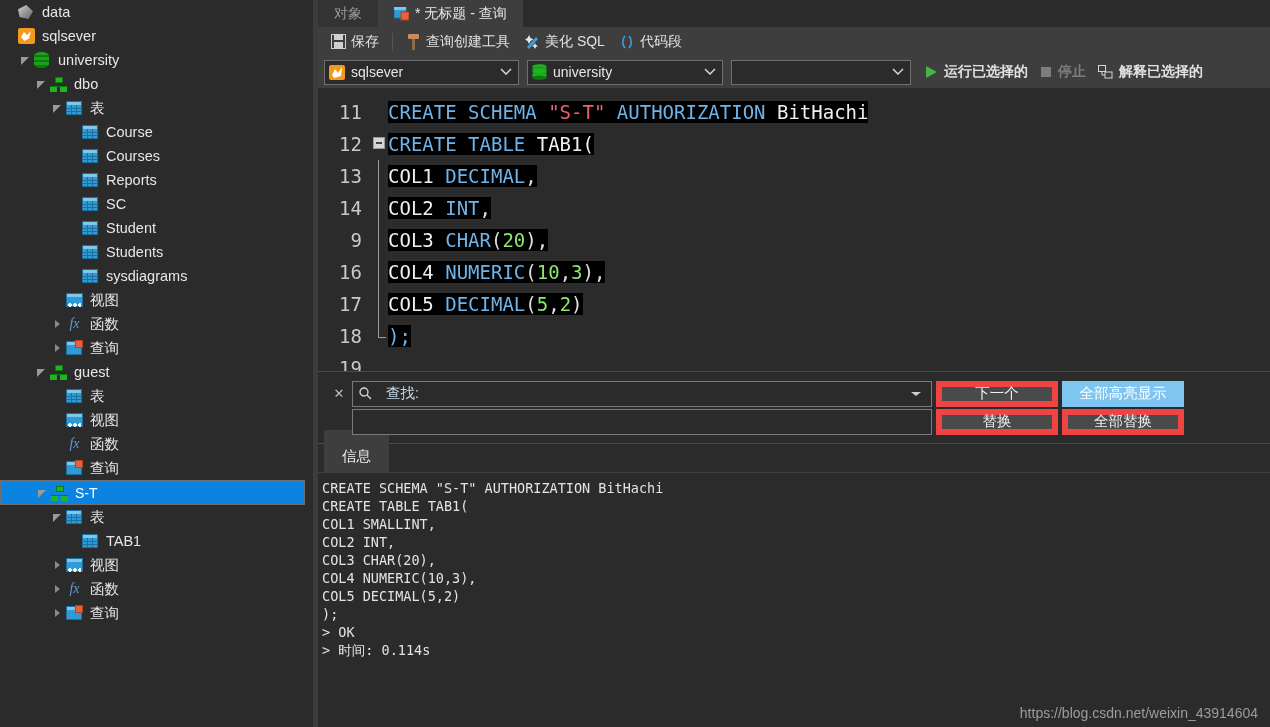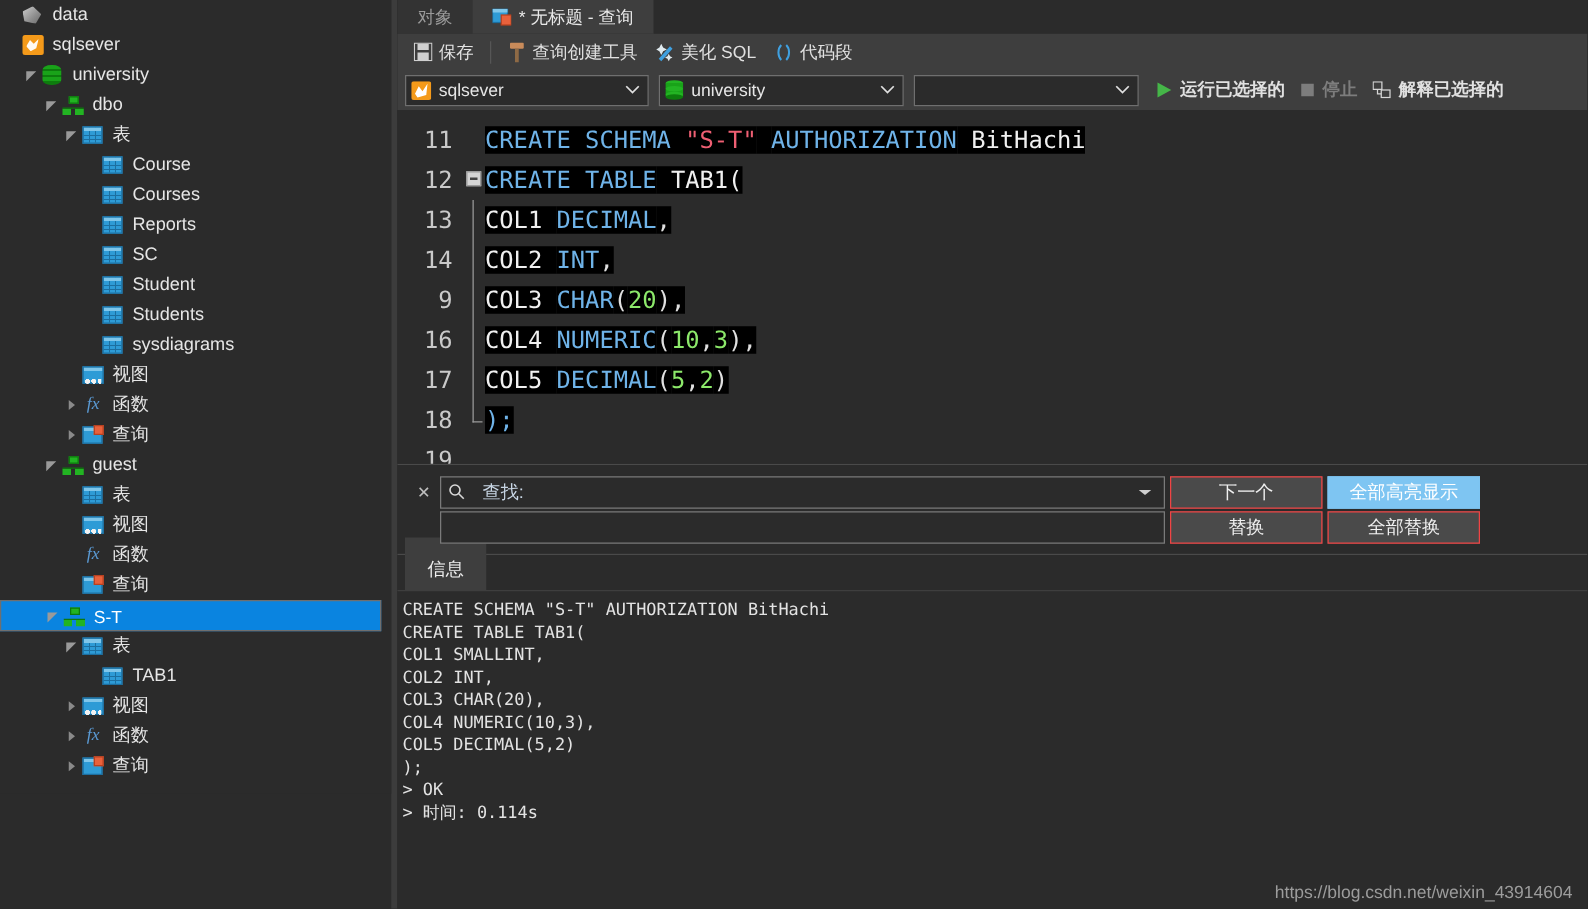--- a/index.html
+++ b/index.html
@@ -188,21 +188,21 @@
   .frow{height:28px;display:flex;align-items:center;}
   .fclose{width:26px;text-align:center;color:#bdbdbd;font-size:13px;cursor:default;}
   .finput{
     height:26px;background:#2b2b2b;border:1px solid #7a7a7a;box-sizing:border-box;
     display:flex;align-items:center;padding:0 6px;color:#c8d6e5;font-size:14.5px;position:relative;
   }
   #find1{width:580px;}
   #find2{width:580px;margin-left:26px;}
   .fcaret{width:18px;display:flex;align-items:center;justify-content:center;height:26px;margin-left:auto;}
   .fbtn{
-    height:26px;min-width:122px;background:#4a4a4a;border:1px solid #ef4444;box-sizing:border-box;
+    height:26px;min-width:122px;background:#4a4a4a;border:6px solid #ef4444;box-sizing:border-box;
     color:#f0f0f0;font-size:14.5px;display:flex;align-items:center;justify-content:center;
     margin-left:4px;cursor:default;
   }
   .fbtn.on{background:#7ec5f2;border-color:#7ec5f2;color:#ffffff;}
 
   
   #msgtabs{flex:0 0 29px;height:29px;background:#2b2b2b;display:flex;align-items:flex-end;padding-left:6px;box-sizing:border-box;border-top:1px solid #4a4a4a;}
   .mtab{height:18px;line-height:29px;padding:12px 18px;font-size:14.5px;background:#3e3e3e;color:#efefef;}
   #msgbody{
     flex:1;background:#2b2b2b;overflow:hidden;position:relative;

